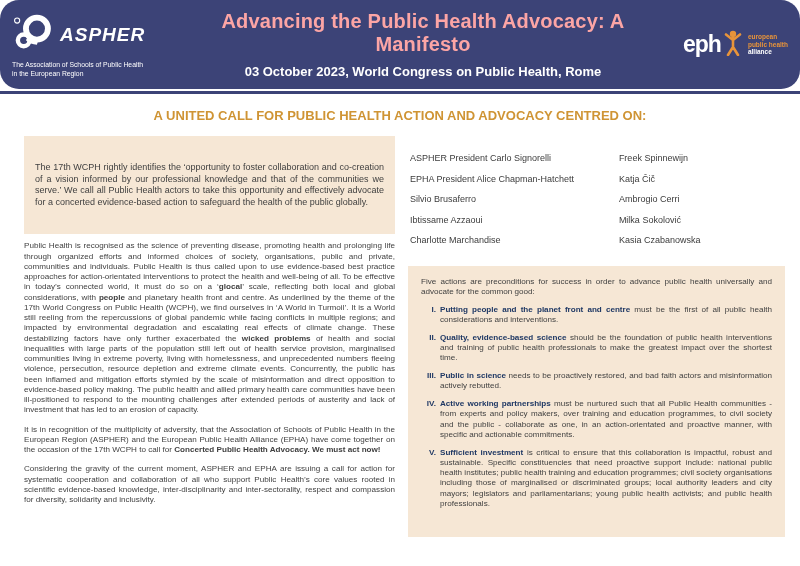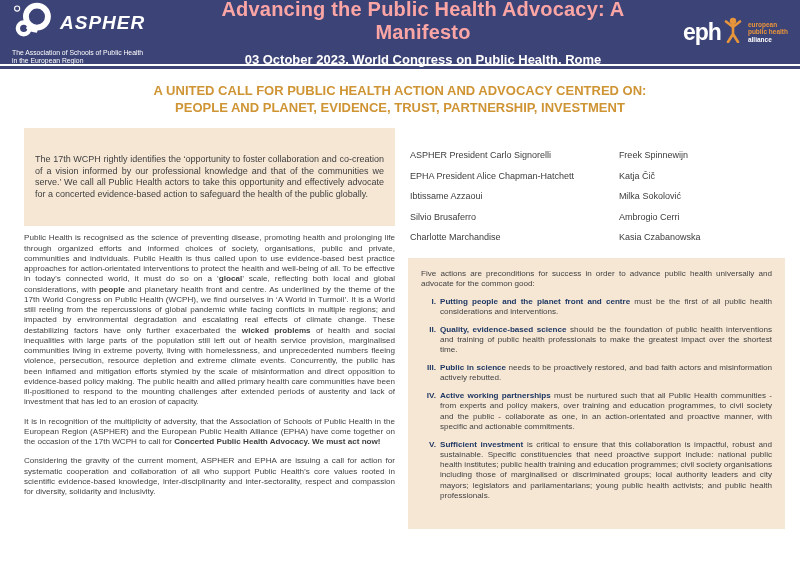--- a/index.html
+++ b/index.html
@@ -1,21 +1,21 @@
 <!DOCTYPE html>
 <html><head>
 <meta charset="utf-8">
 <style>
   * { margin:0; padding:0; box-sizing:border-box; }
   html,body { width:800px; height:566px; overflow:hidden; background:#ffffff;
     font-family:"Liberation Sans", sans-serif; }
 
   
-  .banner { height:64px; background:#3c4377; display:flex; align-items:center;
-    padding:0 12px; }
+  .banner { height:89px; background:#3c4377; display:flex; align-items:center;
+    padding:0 12px;border-radius:19px; }
   .banner-gap { height:2px; background:#ffffff; }
   .banner-underline { height:3px; background:#3c4377; }
 
   .aspher { width:178px; color:#ffffff; display:flex; flex-direction:column; }
   .aspher-top { display:flex; align-items:center; gap:4px; }
   .aspher-word { font-size:19px; font-weight:bold; font-style:italic;
     letter-spacing:1px; color:#ffffff; }
   .aspher-tagline { font-size:6.8px; line-height:8.5px; color:#ffffff; margin-top:2px; }
 
   .banner-center { flex:1; text-align:center; padding:0 6px; }
@@ -41,21 +41,21 @@
 
   .quote-box { background:#f6e7d5; padding:26px 11px; font-size:9px; line-height:11.6px;
     text-align:justify; color:#3f3f3f; }
 
   .para { font-size:8.1px; line-height:10.25px; text-align:justify; color:#3f3f3f;
     margin-top:9px; }
   .para:first-of-type { margin-top:7px; }
   .b { font-weight:bold; }
 
   .signatories { padding:17px 2px 0 2px; }
-  .sig-row { display:flex; height:20.5px; align-items:center; }
+  .sig-row { display:flex; height:20.5px; }
   .sig-l { width:56%; font-size:9px; color:#3c3c3c; }
   .sig-r { width:44%; font-size:9px; color:#3c3c3c; }
 
   .actions-box { background:#f6e7d5; margin-top:10px; padding:11px 13px 28px 13px;
     color:#3f3f3f; }
   .actions-intro { font-size:8.1px; line-height:10.4px; text-align:justify; }
   .action-item { display:flex; margin-top:7.5px; }
   .action-num { width:15px; min-width:15px; text-align:right; margin-right:4px;
     font-weight:bold; color:#1f3864; font-size:8.1px; line-height:10.25px; }
   .action-text { flex:1; font-size:8.1px; line-height:10.25px; text-align:justify; }
@@ -101,21 +101,20 @@
       <span class="epha-l2">public health</span>
       <span class="epha-l3">alliance</span>
     </span>
   </div>
 </div>
 <div class="banner-gap"></div>
 <div class="banner-underline"></div>
 
 <div class="heading">
   <div>A UNITED CALL FOR PUBLIC HEALTH ACTION AND ADVOCACY CENTRED ON:</div>
-  <div>PEOPLE AND PLANET, EVIDENCE, TRUST, PARTNERSHIP, INVESTMENT</div>
 </div>
 
 <div class="columns">
 
   <div class="col-left">
     <div class="quote-box">The 17th WCPH rightly identifies the ‘opportunity to foster collaboration and co-creation of a vision informed by our professional knowledge and that of the communities we serve.’ We call all Public Health actors to take this opportunity and effectively advocate for a concerted evidence-based action to safeguard the health of the public globally.</div>
     <div id="paragraphs">
         <div class="para"><span>Public Health is recognised as the science of preventing disease, promoting health and prolonging life through organized efforts and informed choices of society, organisations, public and private, communities and individuals. Public Health is thus called upon to use evidence-based best practice approaches for action-orientated interventions to protect the health and well-being of all. To be effective in today’s connected world, it must do so on a ‘</span><span class="b">glocal</span><span>’ scale, reflecting both local and global considerations, with </span><span class="b">people</span><span> and planetary health front and centre. As underlined by the theme of the 17th World Congress on Public Health (WCPH), we find ourselves in ‘A World in Turmoil’. It is a World still reeling from the repercussions of global pandemic while facing conflicts in multiple regions; and impacted by environmental degradation and escalating real effects of climate change. These destabilizing factors have only further exacerbated the </span><span class="b">wicked problems</span><span> of health and social inequalities with large parts of the population still left out of health service provision, marginalised communities living in extreme poverty, living with homelessness, and unprecedented numbers fleeing violence, persecution, resource depletion and extreme climate events. Concurrently, the public has been inflamed and mitigation efforts stymied by the scale of misinformation and direct opposition to evidence-based policy making. The public health and allied primary health care communities have been ill-positioned to respond to the mounting challenges after extended periods of austerity and lack of investment that has led to an erosion of capacity.</span></div>
         <div class="para"><span>It is in recognition of the multiplicity of adversity, that the Association of Schools of Public Health in the European Region (ASPHER) and the European Public Health Alliance (EPHA) have come together on the occasion of the 17th WCPH to call for </span><span class="b">Concerted Public Health Advocacy. We must act now!</span></div>
         <div class="para"><span>Considering the gravity of the current moment, ASPHER and EPHA are issuing a call for action for systematic cooperation and collaboration of all who support Public Health’s core values rooted in scientific evidence-based knowledge, inter-disciplinarity and inter-sectorality, respect and compassion for diversity, solidarity and inclusivity.</span></div>
@@ -126,26 +125,26 @@
     <div class="signatories" id="signatories">
         <div class="sig-row">
     <span class="sig-l">ASPHER President Carlo Signorelli</span>
     <span class="sig-r">Freek Spinnewijn</span>
   </div>
         <div class="sig-row">
     <span class="sig-l">EPHA President Alice Chapman-Hatchett</span>
     <span class="sig-r">Katja Čič</span>
   </div>
         <div class="sig-row">
+    <span class="sig-l">Silvio Brusaferro</span>
+    <span class="sig-r">Ambrogio Cerri</span>
+  </div>
+        <div class="sig-row">
     <span class="sig-l">Ibtissame Azzaoui</span>
     <span class="sig-r">Milka Sokolović</span>
-  </div>
-        <div class="sig-row">
-    <span class="sig-l">Silvio Brusaferro</span>
-    <span class="sig-r">Ambrogio Cerri</span>
   </div>
         <div class="sig-row">
     <span class="sig-l">Charlotte Marchandise</span>
     <span class="sig-r">Kasia Czabanowska</span>
   </div>
       </div>
     <div class="actions-box">
       <div class="actions-intro">Five actions are preconditions for success in order to advance public health universally and advocate for the common good:</div>
       <div id="action-items">
           <div class="action-item">

